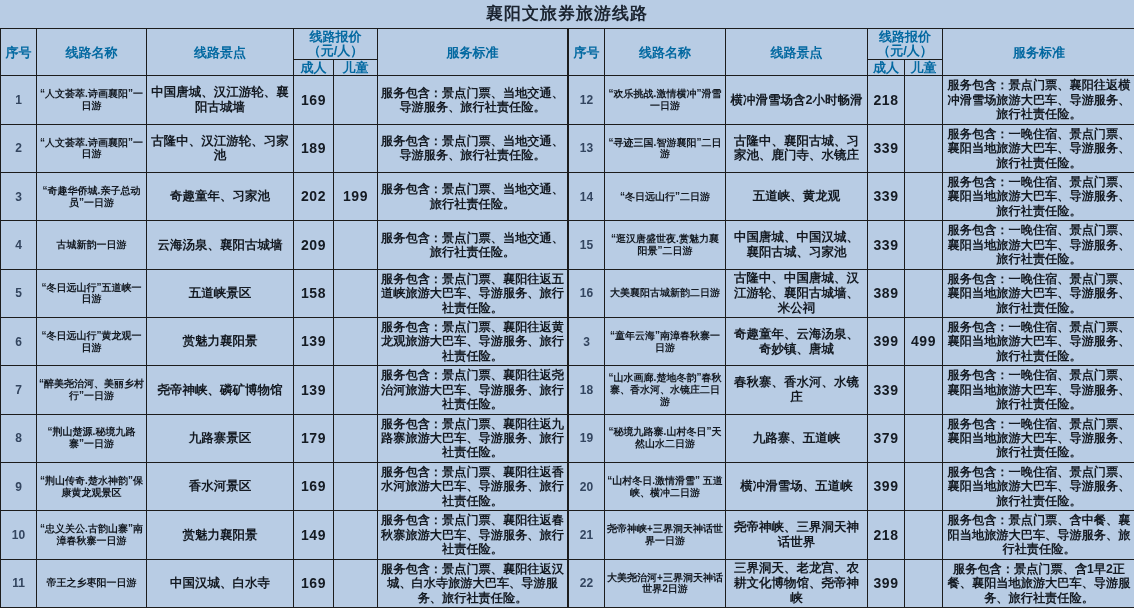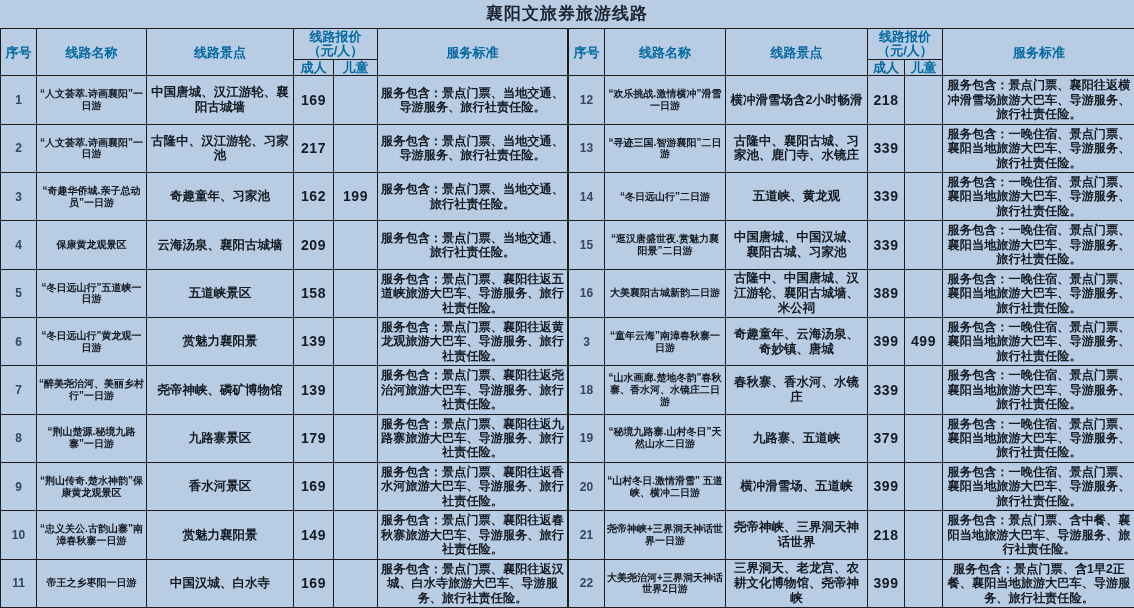--- a/index.html
+++ b/index.html
@@ -75,35 +75,35 @@
     <td class="c-name">“人文荟萃.诗画襄阳”一日游</td>
     <td class="c-spots">中国唐城、汉江游轮、襄阳古城墙</td>
     <td class="c-adult">169</td>
     <td class="c-child"></td>
     <td class="c-service">服务包含：景点门票、当地交通、导游服务、旅行社责任险。</td>
   </tr>
           <tr>
     <td class="c-num">2</td>
     <td class="c-name">“人文荟萃.诗画襄阳”一日游</td>
     <td class="c-spots">古隆中、汉江游轮、习家池</td>
-    <td class="c-adult">217</td>
+    <td class="c-adult">189</td>
     <td class="c-child"></td>
     <td class="c-service">服务包含：景点门票、当地交通、导游服务、旅行社责任险。</td>
   </tr>
           <tr>
     <td class="c-num">3</td>
     <td class="c-name">“奇趣华侨城.亲子总动员”一日游</td>
     <td class="c-spots">奇趣童年、习家池</td>
-    <td class="c-adult">162</td>
+    <td class="c-adult">202</td>
     <td class="c-child">199</td>
     <td class="c-service">服务包含：景点门票、当地交通、旅行社责任险。</td>
   </tr>
           <tr>
     <td class="c-num">4</td>
-    <td class="c-name">保康黄龙观景区</td>
+    <td class="c-name">古城新韵一日游</td>
     <td class="c-spots">云海汤泉、襄阳古城墙</td>
     <td class="c-adult">209</td>
     <td class="c-child"></td>
     <td class="c-service">服务包含：景点门票、当地交通、旅行社责任险。</td>
   </tr>
           <tr>
     <td class="c-num">5</td>
     <td class="c-name">“冬日远山行”五道峡一日游</td>
     <td class="c-spots">五道峡景区</td>
     <td class="c-adult">158</td>

